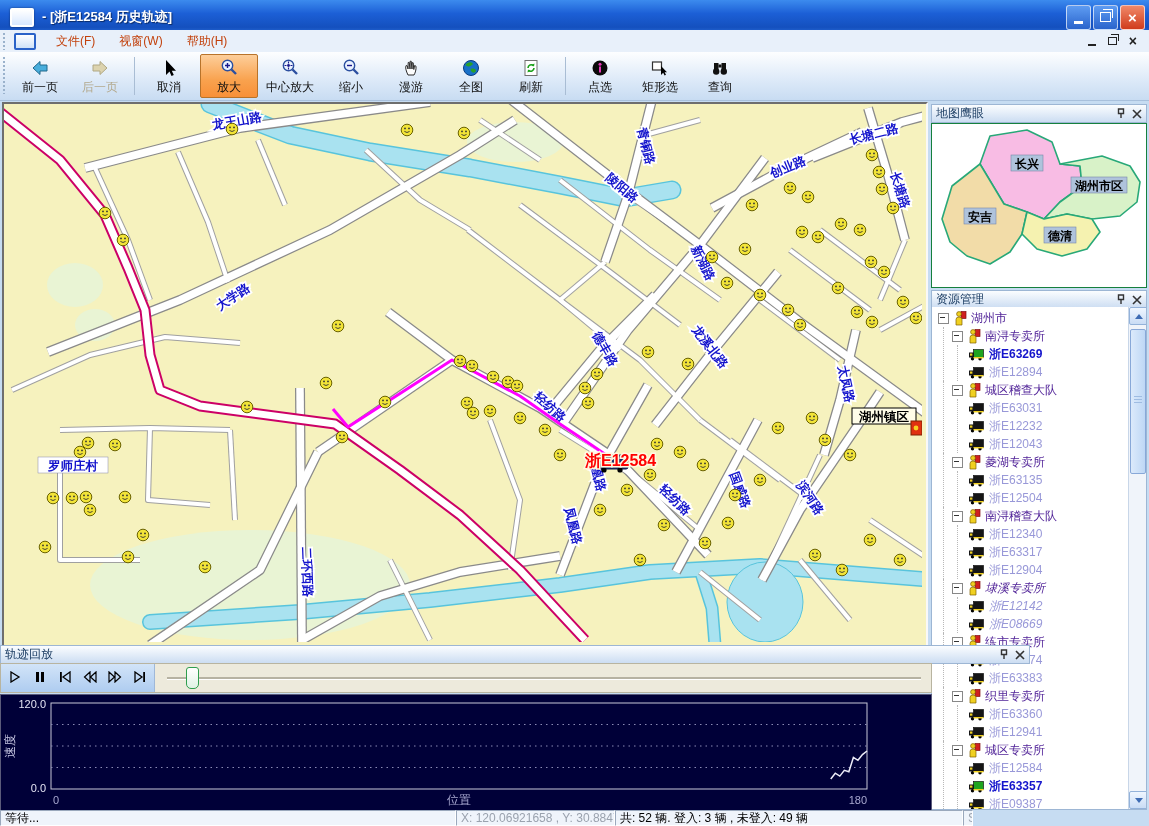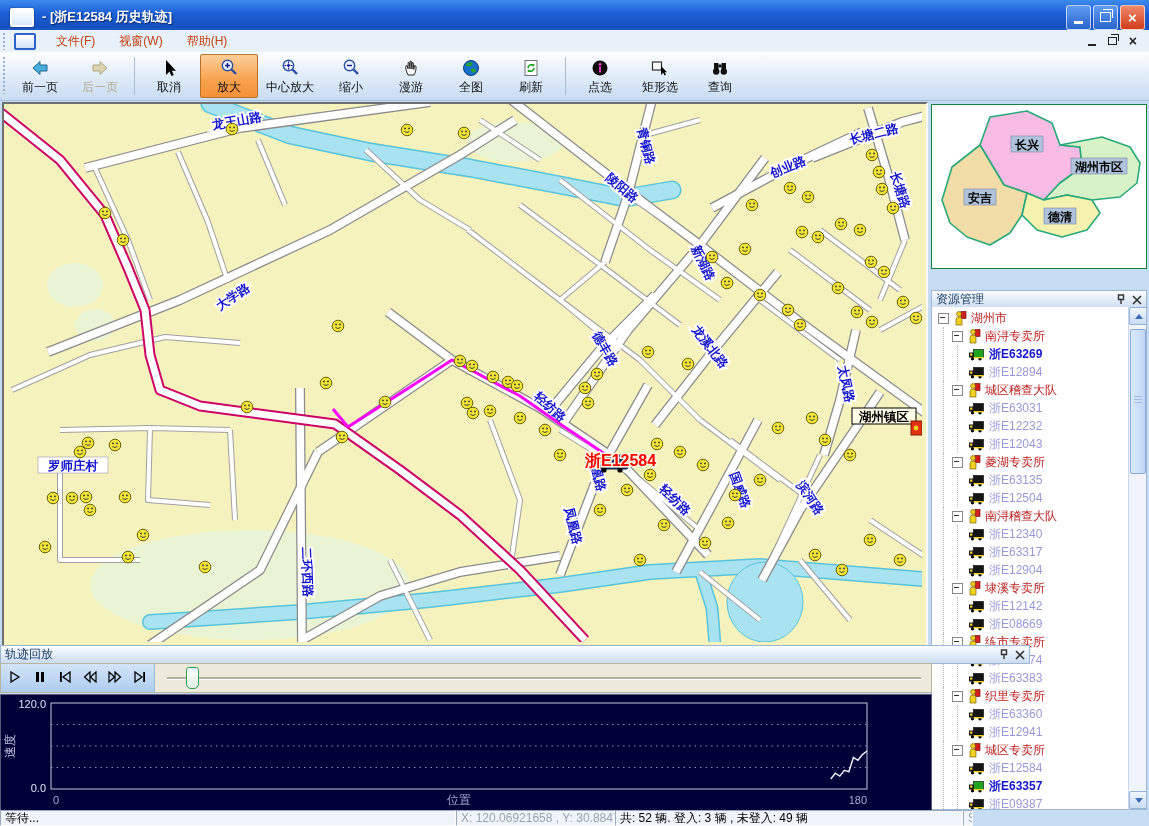--- a/index.html
+++ b/index.html
@@ -52,21 +52,21 @@
   .map-frame{position:absolute;left:2px;top:102px;width:922px;height:542px;
     border-top:2px solid #6E6E6E;border-left:2px solid #6E6E6E;border-right:2px solid #F8F8F8;border-bottom:2px solid #F8F8F8;background:#F6F2BE;}
   .right-col{position:absolute;left:931px;top:104px;width:216px;}
   .eagle-body{border:1px solid #15803d;background:#fff;}
   .res-panel{position:absolute;left:931px;top:290px;width:216px;height:520px;}
   .tree-wrap{position:absolute;left:0;top:17px;right:0;bottom:0;background:#fff;border:1px solid #9DB6D4;border-top:none;overflow:hidden;}
   .tree{position:absolute;left:0;top:2px;right:17px;bottom:0;overflow:hidden;}
   .trow{height:18px;display:flex;align-items:center;white-space:nowrap;}
   .texp{width:9px;height:9px;border:1px solid #888;background:#fff;position:relative;margin-right:4px;flex:none;}
   .texp:before{content:"";position:absolute;left:1px;top:3px;width:5px;height:1px;background:#333;}
-  .tlab{margin-left:4px;color:#b91c1c;}
+  .tlab{margin-left:4px;color:#4c1d95;}
   .vlab{margin-left:4px;color:#9898D8;}
   .vlab.online{color:#1414CC;font-weight:bold;}
   .vline{border-left:1px dotted #B8B8B8;}
   
   .sbar{position:absolute;right:0;top:0;bottom:0;width:17px;background:#F0F4FA;border-left:1px solid #C8D6E8;}
   .sbtn{position:absolute;left:0;width:17px;height:16px;background:linear-gradient(180deg,#EFF6FF,#C9DCF5);border:1px solid #93B2DA;border-radius:2px;display:flex;align-items:center;justify-content:center;}
   .sarrow{width:0;height:0;border-left:4px solid transparent;border-right:4px solid transparent;}
   .sarrow.up{border-bottom:5px solid #3E6CB4;}
   .sarrow.down{border-top:5px solid #3E6CB4;}
   .sthumb{position:absolute;left:1px;width:14px;top:22px;height:143px;border:1px solid #88A8D8;border-radius:2px;background:linear-gradient(90deg,#DCEAFB,#BED7F5);}
@@ -934,20 +934,31 @@
           </g>
           <text x="585" y="466" text-anchor="start" font-size="16" font-weight="bold" fill="#FF0000" stroke="#FFF8E0" stroke-width="3" paint-order="stroke">浙E12584</text>
           <g transform="translate(916,428)">
       <rect x="-5" y="-7" width="11" height="14" fill="#E03010" stroke="#802000"></rect>
             <circle r="2.4" fill="#F8D020"></circle>
           </g>
         </svg></div>
   </div>
 
   <div class="right-col">
+    <div class="panel-header">
+      <span>地图鹰眼</span>
+      <span class="ph-icons">
+        <svg width="10" height="11" viewBox="0 0 10 11">
+            <path d="M2.5 1 h5 v4.5 h-5 z M5 5.5 V10" fill="none" stroke="#333" stroke-width="1.4"></path>
+          </svg>
+        <svg width="10" height="10" viewBox="0 0 10 10">
+            <path d="M1 1 L9 9 M9 1 L1 9" stroke="#333" stroke-width="1.6"></path>
+          </svg>
+      </span>
+    </div>
     <div class="eagle-body">
       <svg id="eagle-svg" width="214" height="160" viewBox="0 0 214 160" xmlns="http://www.w3.org/2000/svg">
           <rect x="0" y="0" width="214" height="160" fill="#FFFFFF"></rect>
           <polygon points="58,12 95,6 120,18 128,40 148,42 150,62 128,78 112,95 95,88 72,80 60,60 48,40" fill="#F8BCE4" stroke="#28A878" stroke-width="1.6" stroke-linejoin="round"></polygon>
           <polygon points="128,40 170,32 198,42 208,58 205,78 188,92 160,95 135,90 112,95 128,78 150,62 148,42" fill="#D8F2C8" stroke="#28A878" stroke-width="1.6" stroke-linejoin="round"></polygon>
           <polygon points="20,62 48,40 60,60 72,80 95,88 90,110 78,128 58,140 35,132 18,118 10,95" fill="#F2DCA8" stroke="#28A878" stroke-width="1.6" stroke-linejoin="round"></polygon>
           <polygon points="95,88 112,95 135,90 160,95 168,108 155,125 130,132 105,125 90,110" fill="#F5F2B0" stroke="#28A878" stroke-width="1.6" stroke-linejoin="round"></polygon>
           <g>
         <rect x="79" y="31" width="32" height="16" fill="#AFC3DC" stroke="#7888A8" stroke-width="0.6"></rect>
         <text x="95" y="44" text-anchor="middle" font-size="12" font-weight="bold" fill="#000">长兴</text>
@@ -1146,21 +1157,21 @@
     <rect x="1" y="4.5" width="5" height="5" fill="#151515"></rect>
     <rect x="2" y="5.5" width="2.4" height="2.2" fill="#F0D020"></rect>
     <circle cx="4.5" cy="10.8" r="1.7" fill="#000"></circle>
                   <circle cx="12" cy="10.8" r="1.7" fill="#000"></circle>
     <rect x="5.5" y="9" width="10" height="1.4" fill="#F0D020"></rect>
                 </svg>
                 <span class="vlab ">浙E12904</span>
               </div>
             </div>
           </div>
-          <div class="vline" style="margin-left: 11px;">
+          <div class="vline" style="margin-left: 11px; font-style: italic;">
             <div class="trow" style="padding-left:8px">
       <div class="texp"></div>
               <svg width="14" height="16" viewBox="0 0 14 16">
     <rect x="8" y="1.5" width="5" height="7" fill="#D02020" stroke="#801010" stroke-width="0.7"></rect>
     <circle cx="6" cy="4" r="2.4" fill="#F0D020" stroke="#806000" stroke-width="0.7"></circle>
     <path d="M3 15 V9.5 Q3 7 6 7 Q9 7 9 9.5 V15 Z" fill="#F0D020" stroke="#806000" stroke-width="0.7"></path>
               </svg>
       <span class="tlab gname">埭溪专卖所</span>
             </div>
             <div class="vline" style="margin-left:13px">

